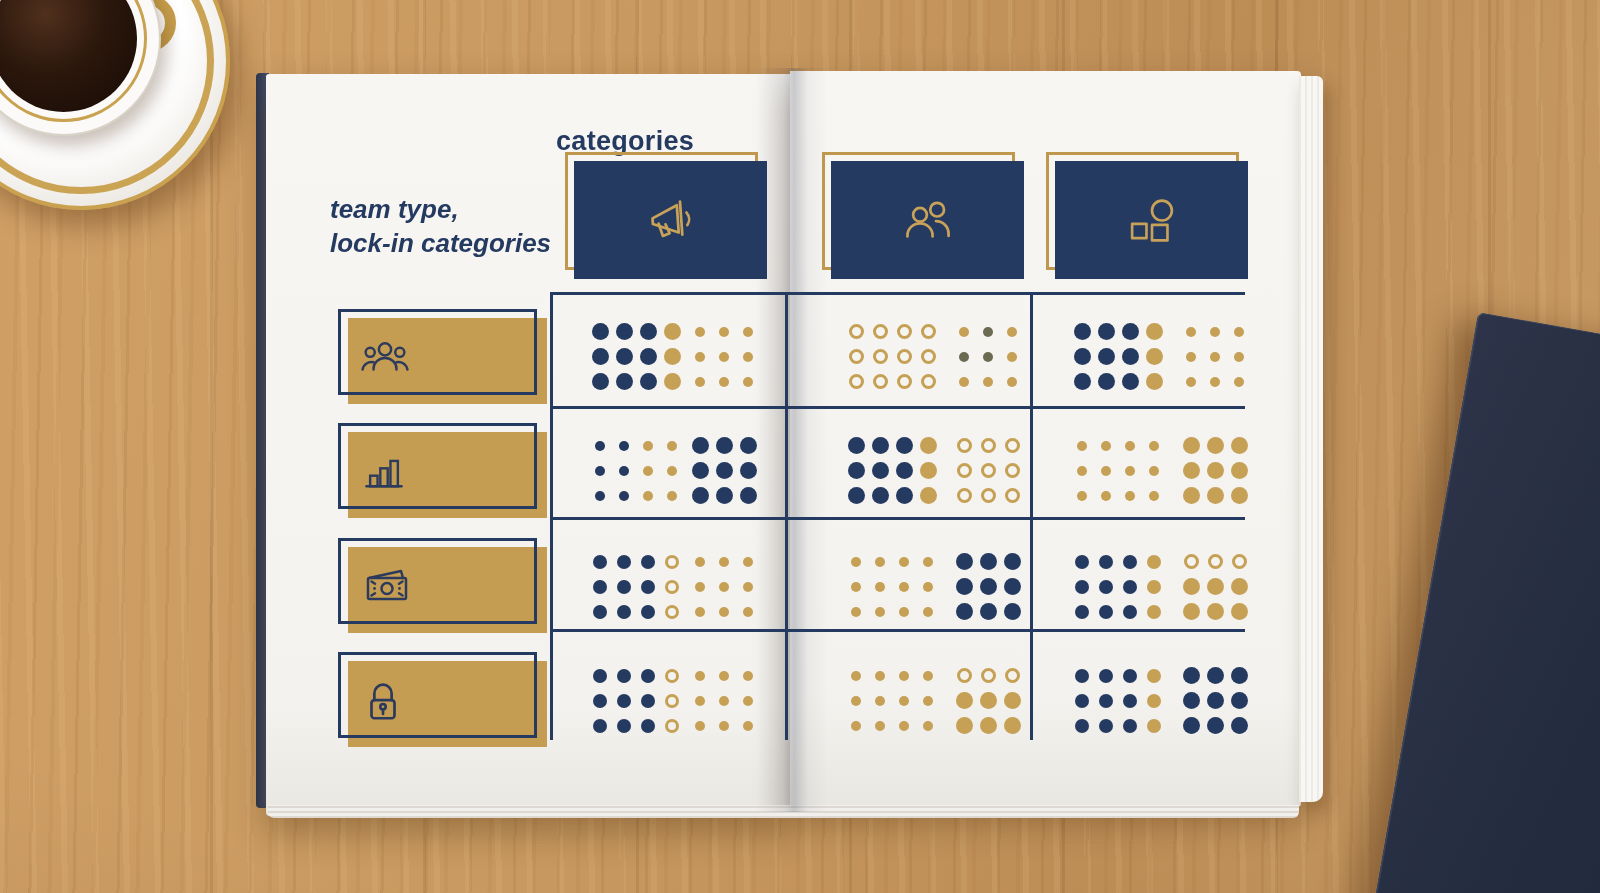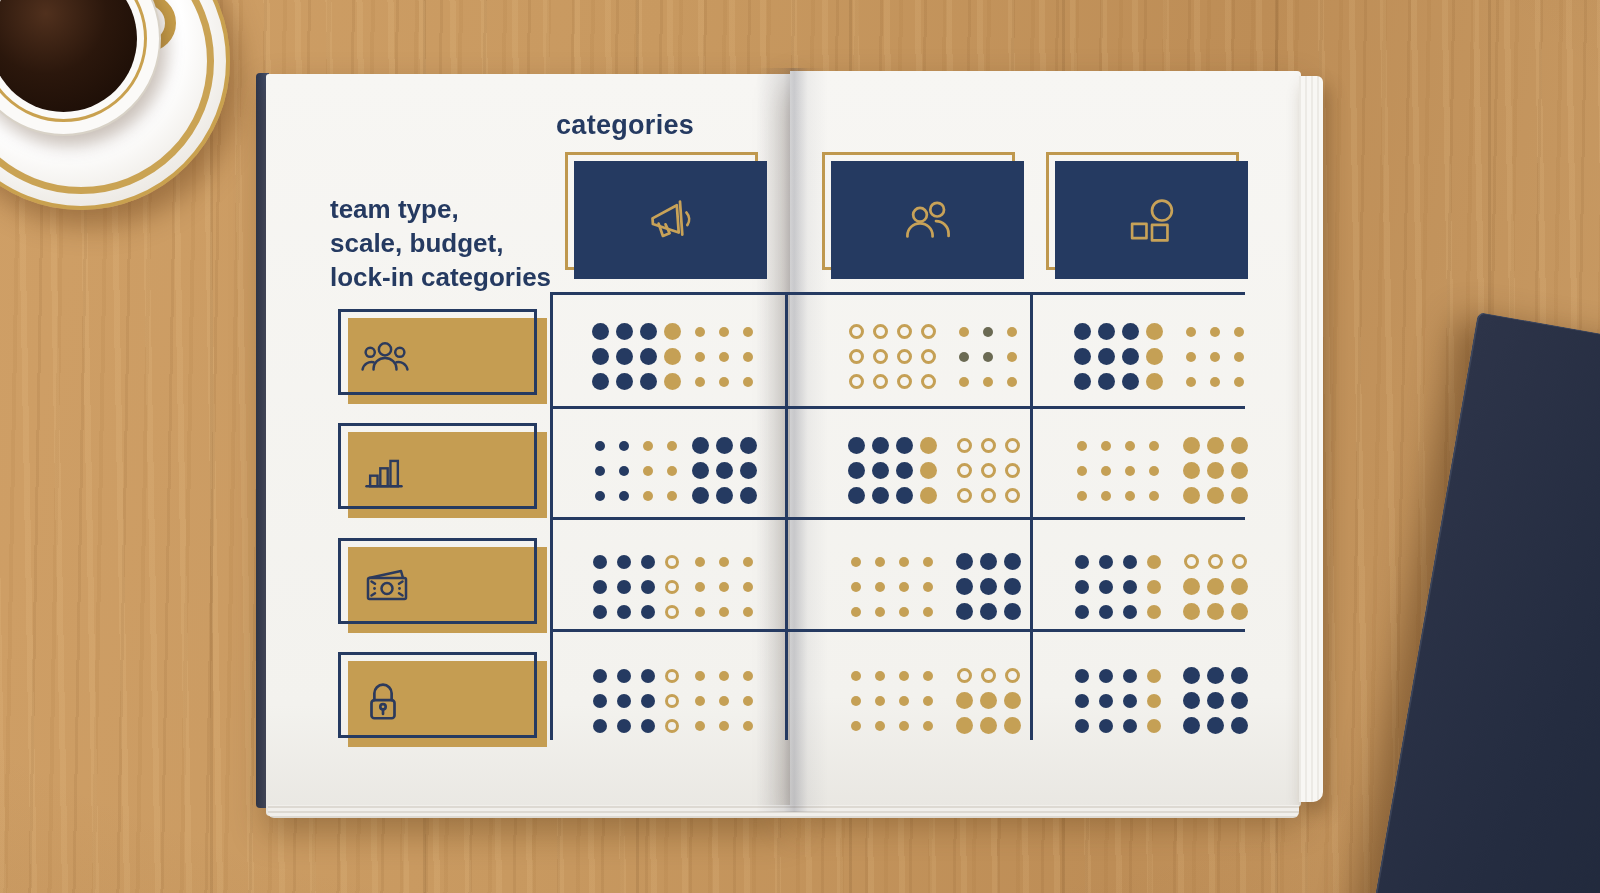--- a/index.html
+++ b/index.html
@@ -46,24 +46,24 @@
   .page.right{left:534px;top:3px;width:511px;height:736px;border-radius:0 4px 4px 0;}
   .page-stack{position:absolute;right:2px;top:8px;bottom:18px;width:24px;border-radius:0 6px 10px 0;
     background:repeating-linear-gradient(90deg,#eceae5 0 2px,#f8f7f4 2px 6px);
     box-shadow:6px 10px 18px rgba(70,40,10,.30);}
   .page-bottom{position:absolute;left:12px;right:26px;bottom:2px;height:13px;
     background:repeating-linear-gradient(0deg,#ddd9d2 0 2px,#f1efeb 2px 5px);border-radius:0 0 6px 6px;}
   .spine-shadow{position:absolute;left:500px;top:0;bottom:8px;width:72px;pointer-events:none;
     background:linear-gradient(90deg, rgba(40,45,70,0) 0%, rgba(40,45,70,.10) 38%, rgba(40,45,70,.22) 53%, rgba(40,45,70,.05) 72%, rgba(40,45,70,0) 100%);}
 
   .content{position:absolute;inset:0;}
-  .categories-label{position:absolute;left:300px;top:42px;font-size:27px;font-weight:bold;
+  .categories-label{position:absolute;left:300px;top:58px;font-size:27px;font-weight:bold;
     color:var(--navy,#253a61);letter-spacing:.3px;}
   .criteria{position:absolute;left:74px;top:124px;font-size:26px;font-weight:bold;line-height:34px;
-    color:var(--navy,#253a61);}
+    color:var(--navy,#253a61);font-style:italic;}
   .criteria span{display:block;}
 
   .cat{position:absolute;width:206px;height:132px;}
   .cat-frame{position:absolute;left:0;top:0;width:193px;height:118px;border:3.5px solid var(--goldline,#bf984e);box-sizing:border-box;}
   .cat-fill{position:absolute;left:9px;top:9px;width:193px;height:118px;background:var(--navy,#253a61);
     display:flex;align-items:center;justify-content:center;color:#c8a258;}
 
   .rowbox{position:absolute;width:212px;height:98px;}
   .row-frame{position:absolute;left:0;top:0;width:199px;height:86px;border:3px solid var(--navy,#253a61);box-sizing:border-box;z-index:2;}
   .row-fill{position:absolute;left:10px;top:9px;width:199px;height:86px;background:var(--goldfill,#c59d52);z-index:1;}
@@ -110,21 +110,20 @@
   <div class="page-stack"></div>
   <div class="page-bottom"></div>
   <div class="spine-shadow"></div>
 
   <div class="content" id="content">
 
     <div class="categories-label">categories</div>
 
     <div class="criteria">
       <span>team type,</span>
-      <span>scale, budget,</span>
       <span>lock-in categories</span>
     </div>
 
     <div class="cat" style="left:309px;top:84px;">
       <div class="cat-frame"></div>
       <div class="cat-fill">
         <svg viewBox="0 0 56 48" width="64" height="55" fill="none" stroke="currentColor" stroke-width="2.4" stroke-linejoin="round" stroke-linecap="round" transform="rotate(-4)">
           <path d="M12 21 L34 11 L34 35 L12 26 Z"></path>
           <path d="M37 8 L37 37"></path>
           <path d="M42 18 a9 9 0 0 1 0 11"></path>

